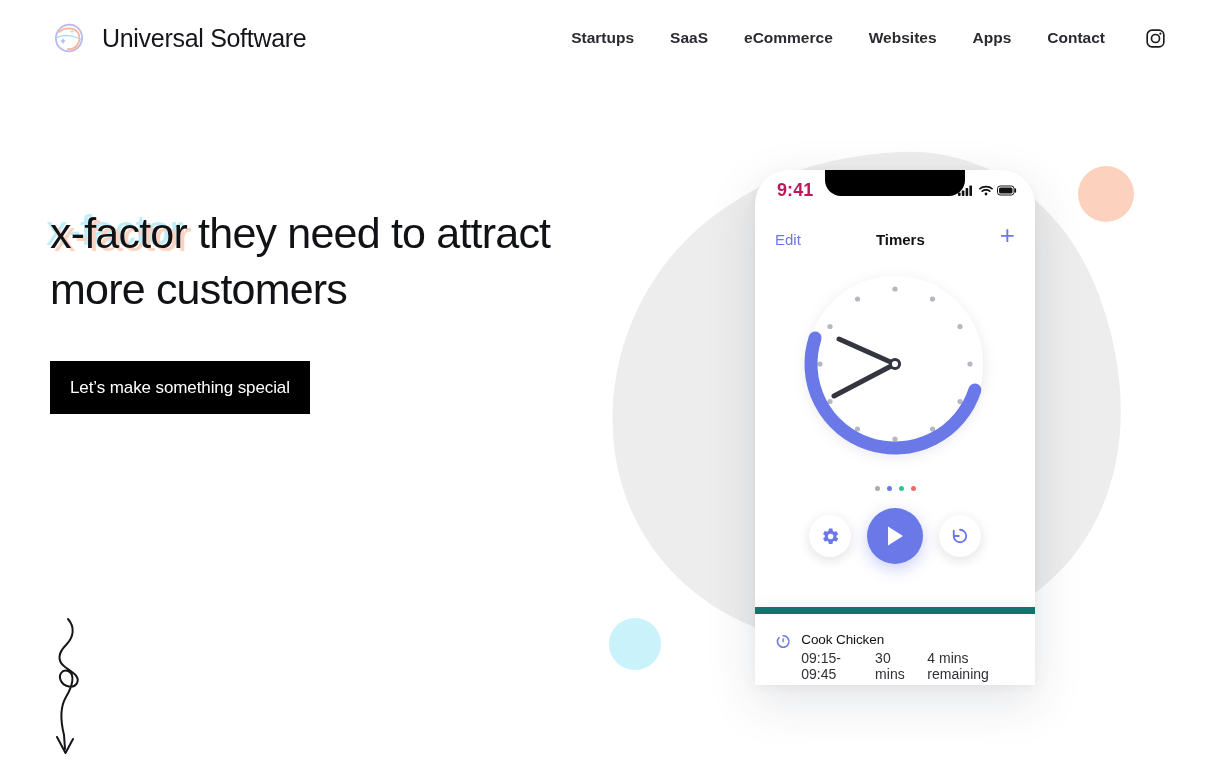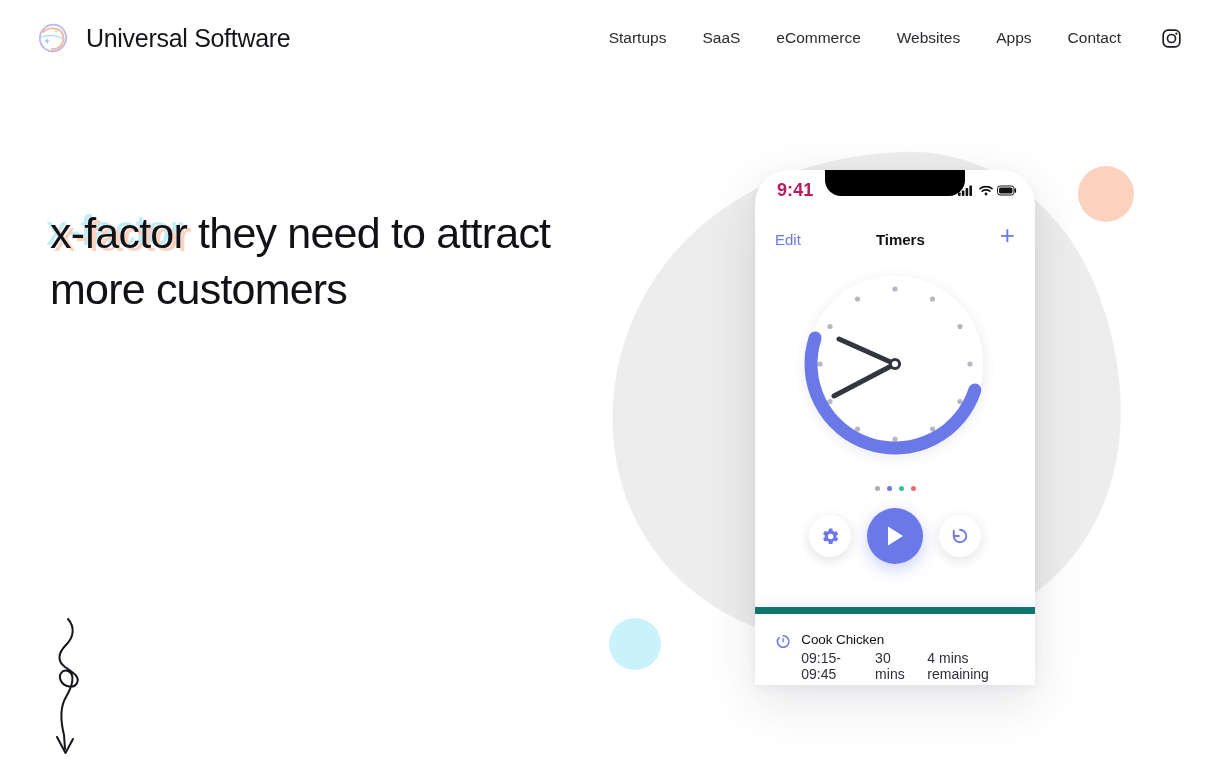--- a/index.html
+++ b/index.html
@@ -8,32 +8,32 @@
     font-family:"Liberation Sans", sans-serif;
     background:#ffffff;
     color:#111111;
     position:relative;
     overflow:hidden;
   }
 
   
   .header {
     position:absolute; top:0; left:0; width:1216px; height:76px;
-    display:flex; align-items:center; padding:0 34px;
+    display:flex; align-items:center; padding:0 50px;
     z-index:30;
   }
   .brand { display:flex; align-items:center; gap:14px; }
   .logo-mark { width:38px; height:38px; position:relative; }
   .brand-name {
     font-size:25px; font-weight:500; letter-spacing:-0.3px; color:#15161a;
     white-space:nowrap;
   }
   .nav { margin-left:auto; display:flex; align-items:center; gap:36px; }
   .nav a {
-    font-size:15.5px; color:#2a2b30; text-decoration:none; white-space:nowrap;
+    font-size:15.5px; color:#2a2b30; text-decoration:none; white-space:nowrap;font-weight:bold;
   }
   .ig-icon { width:21px; height:21px; display:block; margin-left:4px; }
 
   
   .hero-left { position:absolute; left:50px; top:205px; width:560px; z-index:20; }
   .headline {
     font-size:43px; line-height:56px; font-weight:400;
     letter-spacing:-0.8px; color:#111216;
   }
   .xfactor {
@@ -296,20 +296,21 @@
     </div>
 
   </div>
 </div>
 
 <div class="hero-left">
 
   <h1 class="headline"><span class="xfactor"><span class="ghost cyan">x-factor</span><span class="ghost peach">x-factor</span><span class="fg">x-factor</span></span><span> they need to attract more customers</span></h1>
 
 
+  <button class="cta">Let’s make something special</button>
 </div>
 
 <svg class="squiggle" viewBox="0 0 56 145">
   <path d="M24 4 C31 12, 30 22, 22 30 C14 38, 13 46, 21 52
            C30 58, 36 62, 33 68 C30 74, 20 72, 17 66
            C14 60, 18 54, 24 56 C32 59, 28 72, 22 82
            C16 92, 16 104, 20 120 L21 134" fill="none" stroke="#14151a" stroke-width="2" stroke-linecap="round"></path>
   <path d="M13 122 L21.5 138 L29 124" fill="none" stroke="#14151a" stroke-width="2" stroke-linecap="round" stroke-linejoin="round"></path>
 </svg>
 

